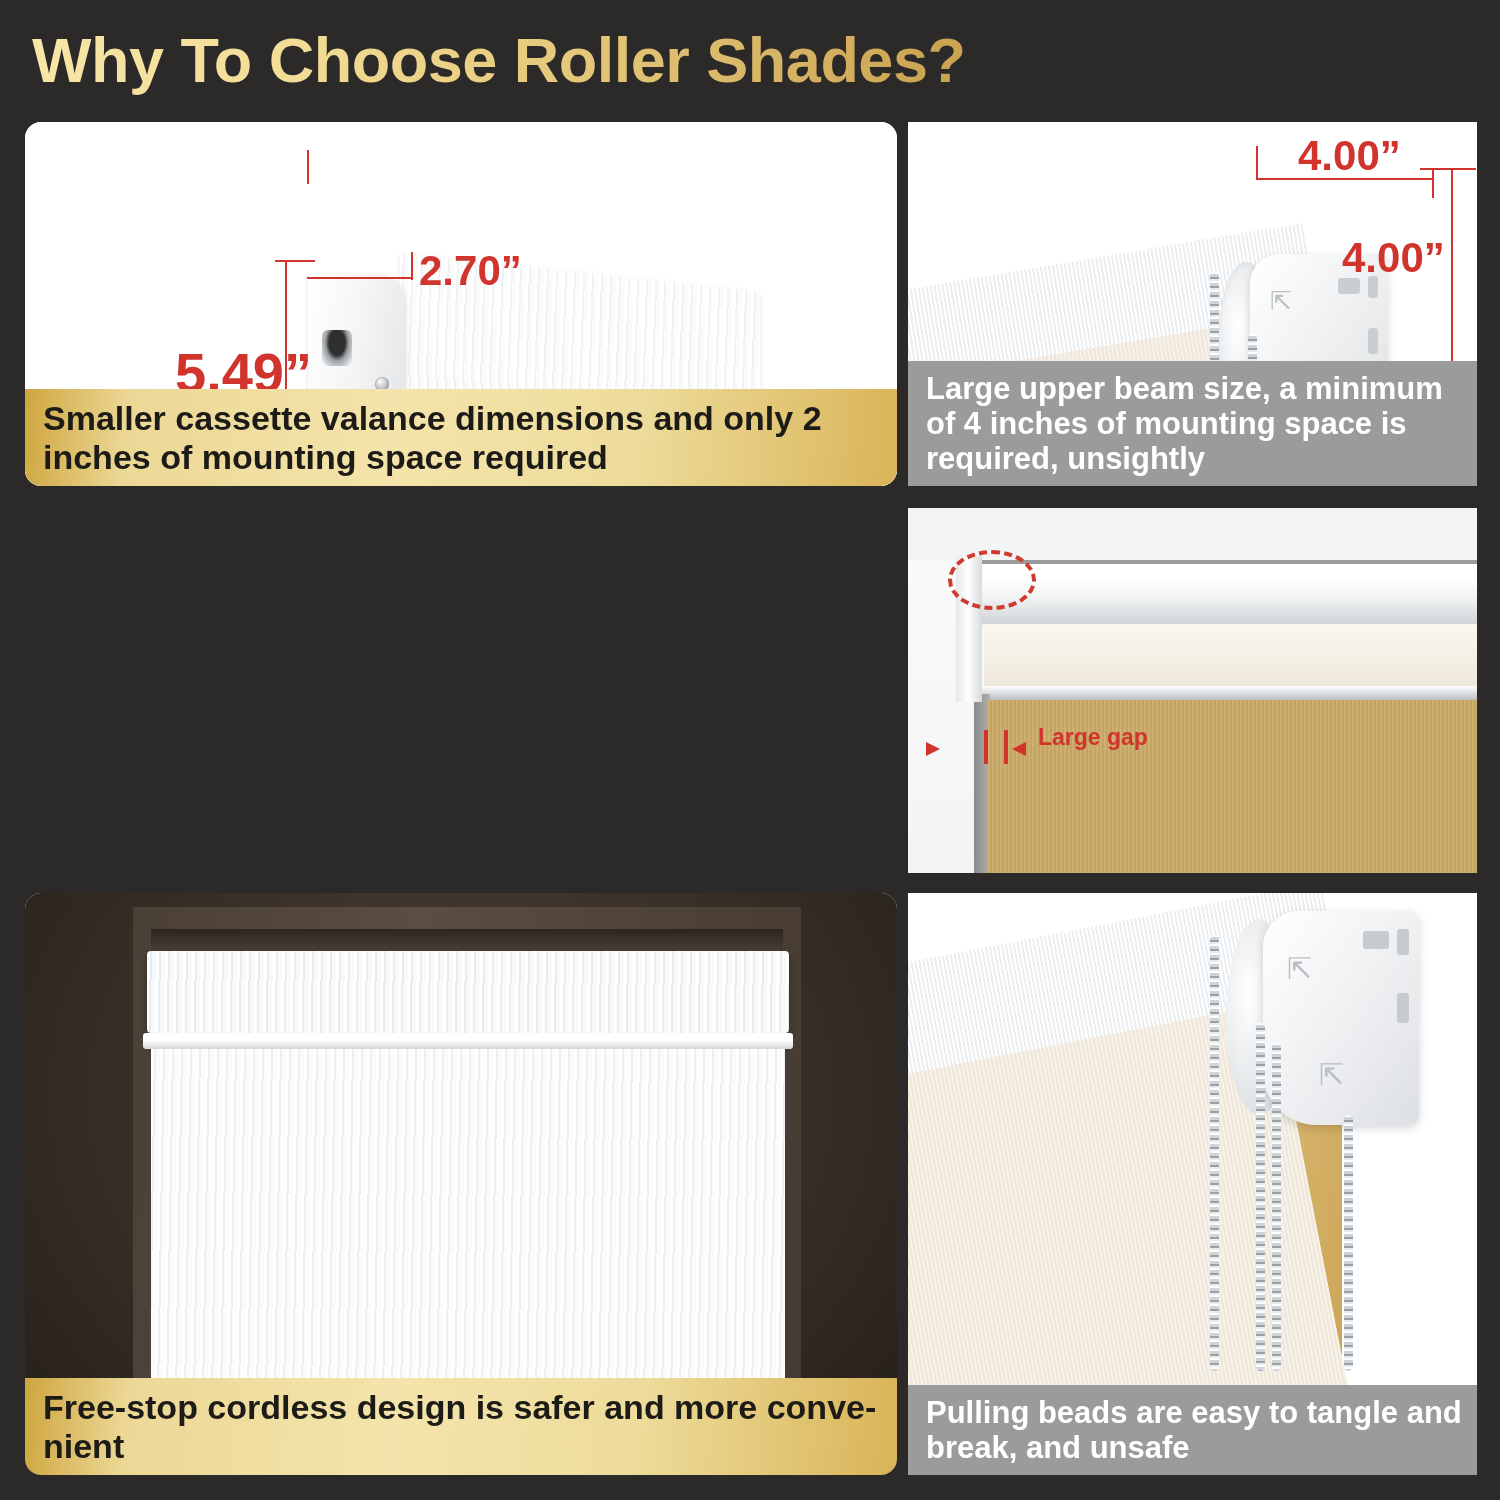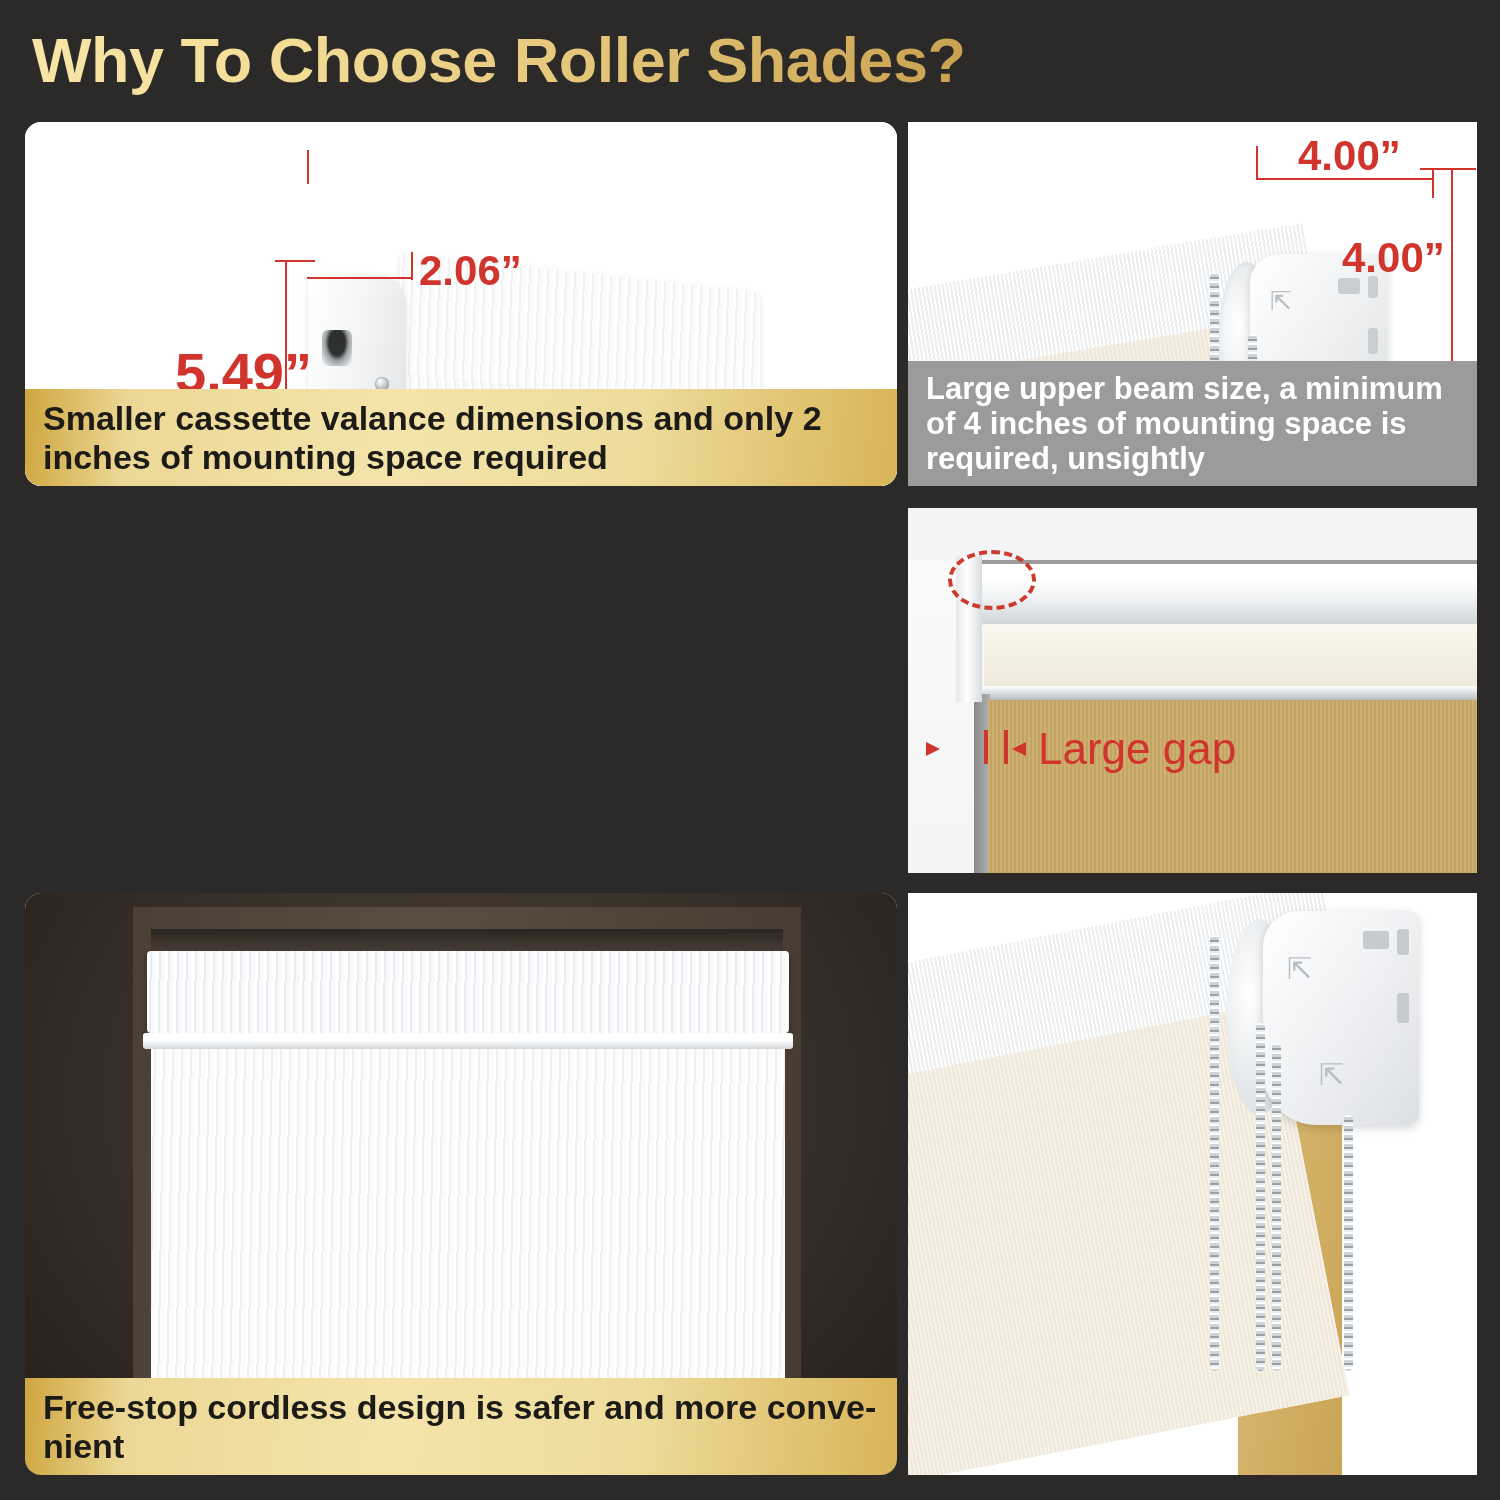--- a/index.html
+++ b/index.html
@@ -398,21 +398,21 @@
       <div class="p1-valance"></div>
       <div class="p1-tube"></div>
       <div class="p1-fabric"></div>
       <div class="p1-endcap"></div>
       <div class="p1-screw1"></div>
       <div class="p1-screw2"></div>
 
       <div class="dim-line dim-v" style="left:282px; top:28px; height:34px;"></div>
       <div class="dim-line dim-h" style="left:282px; top:155px; width:106px;"></div>
       <div class="dim-line dim-v" style="left:386px; top:130px; height:28px;"></div>
-      <div class="dim-label" style="left:394px; top:125px; font-size:42px;">2.06”</div>
+      <div class="dim-label" style="left:394px; top:125px; font-size:42px;">2.70”</div>
 
       <div class="dim-line dim-v" style="left:260px; top:138px; height:212px;"></div>
       <div class="dim-line dim-h" style="left:250px; top:138px; width:40px;"></div>
       <div class="dim-line dim-h" style="left:250px; top:348px; width:40px;"></div>
       <div class="dim-label" style="left:150px; top:218px; font-size:56px;">5.49”</div>
     </div>
     <div class="caption good">Smaller cassette valance dimensions and only 2 inches of mounting space required</div>
   </div>
 
   <div class="panel bad" style="left:908px; top:122px; width:569px; height:364px;">
@@ -456,21 +456,21 @@
       <div class="p4-darkedge"></div>
       <div class="p4-tan"></div>
       <div class="p4-bracket"></div>
 
       <div class="dashed-circle" style="left:40px; top:42px; width:80px; height:52px;"></div>
 
       <div class="arrow-r" style="left:18px; top:234px;"></div>
       <div class="dim-line dim-v" style="left:76px; top:222px; height:34px; width:4px;"></div>
       <div class="dim-line dim-v" style="left:96px; top:222px; height:34px; width:4px;"></div>
       <div class="arrow-l" style="left:104px; top:234px;"></div>
-      <div class="dim-label" style="left:130px; top:216px; font-size:44px; font-weight:normal;">Large gap</div>
+      <div class="dim-label" style="left:130px; top:216px; font-size:23px; font-weight:bold;">Large gap</div>
     </div>
   </div>
 
   <div class="panel good" style="left:25px; top:893px; width:872px; height:582px;">
     <div class="p5-body">
       <div class="p5-wall-frame"></div>
       <div class="p5-recess"></div>
 
       <div class="p5-sky">
         <div class="tree" style="left:14px;  top:64px;  width:118px; height:172px;"></div>
@@ -506,15 +506,16 @@
         <div class="badge-slot" style="left:134px; top:18px; width:12px; height:26px;"></div>
         <div class="badge-slot" style="left:134px; top:82px; width:12px; height:30px;"></div>
         <div class="arrow-glyph" style="left:24px; top:40px; font-size:30px;">⇱</div>
         <div class="arrow-glyph" style="left:56px; top:146px; font-size:30px;">⇱</div>
       </div>
       <div class="chain" style="left:302px; top:42px;  height:436px;"></div>
       <div class="chain" style="left:348px; top:130px; height:348px;"></div>
       <div class="chain" style="left:364px; top:150px; height:328px;"></div>
       <div class="chain" style="left:436px; top:222px; height:256px;"></div>
     </div>
+    <div class="caption bad">Pulling beads are easy to tangle and break, and unsafe</div>
   </div>
 
 </div>
 
 </body></html>

